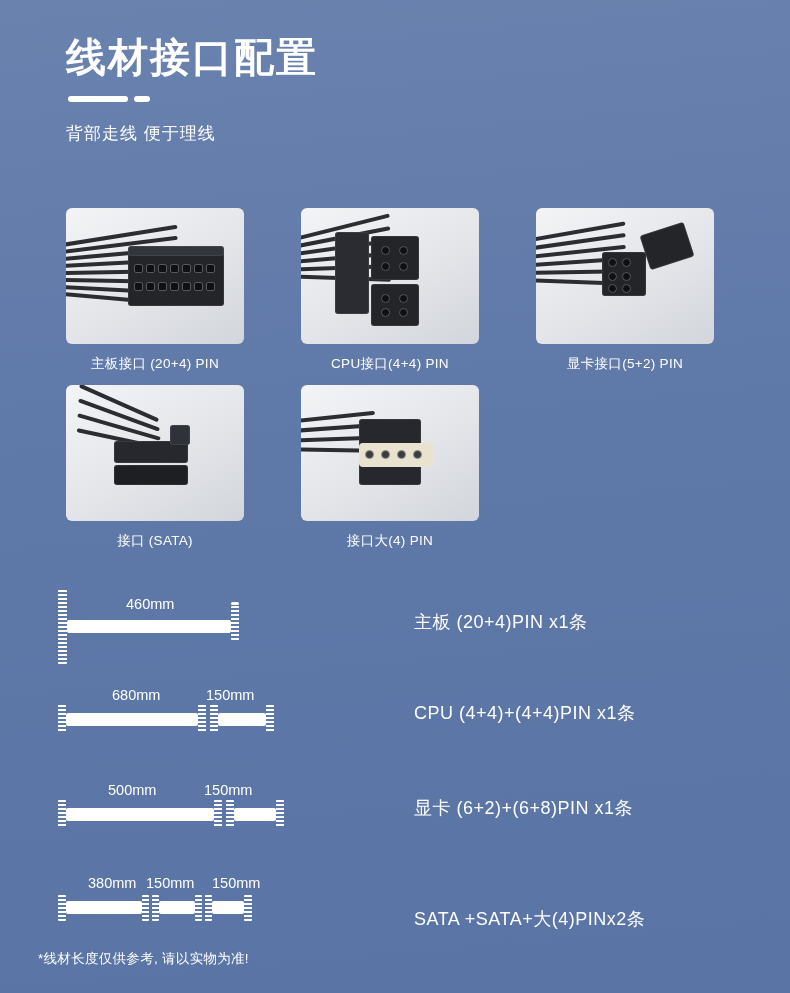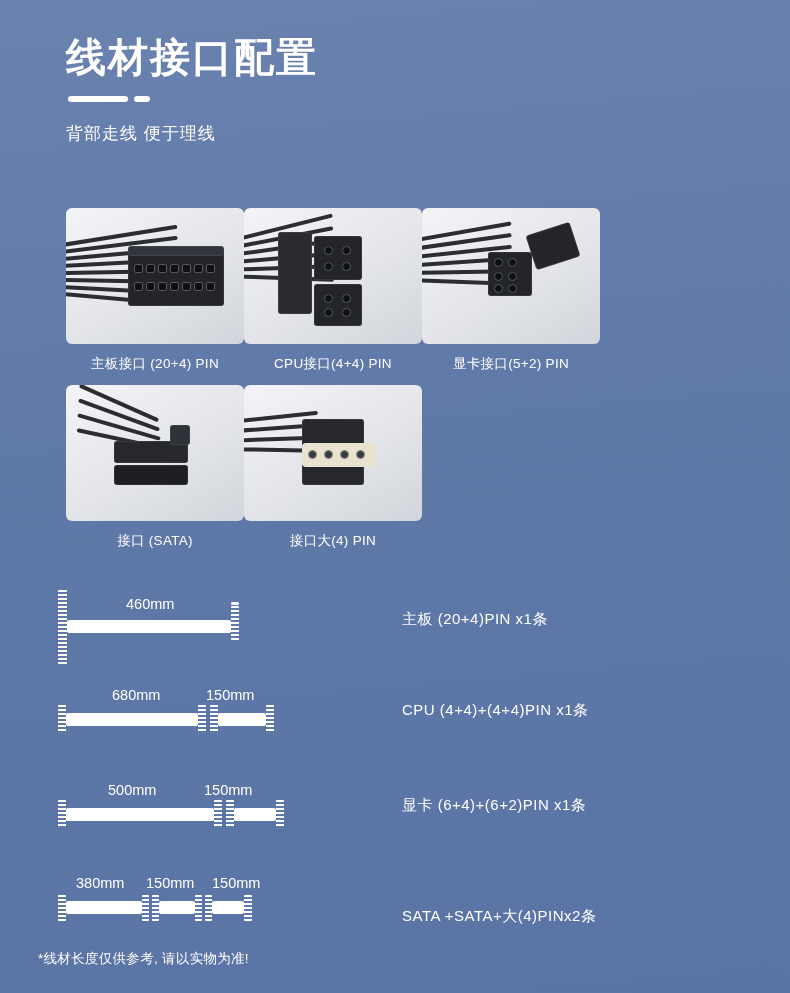--- a/index.html
+++ b/index.html
@@ -56,20 +56,21 @@
 
   
   .cards {
     position: absolute;
     left: 66px;
     top: 208px;
     width: 660px;
   }
   .card-row {
     display: flex;
+    gap: 57px;
     margin-bottom: 12px;
   }
   .card {
     width: 178px;
   }
   .photo {
     width: 178px;
     height: 136px;
     border-radius: 6px;
     position: relative;
@@ -148,24 +149,25 @@
     border-radius: 1px;
   }
   .len-label {
     position: absolute;
     font-size: 14.5px;
     color: #ffffff;
     white-space: nowrap;
   }
   .len-desc {
     position: absolute;
-    font-size: 15px;
+    font-size: 18px;
     color: #ffffff;
     white-space: nowrap;
     letter-spacing: .5px;
+    margin-left: 12px;
   }
 
   .footnote {
     position: absolute;
     left: 38px;
     top: 950px;
     font-size: 13.5px;
     color: #ffffff;
     letter-spacing: .3px;
   }
@@ -330,34 +332,34 @@
 
     <div class="len-row">
       <div class="conn-lines" style="left:4px;top:32px;width:8px;height:28px;"></div>
       <div class="cable-bar" style="left:12px;top:40px;width:148px;"></div>
       <div class="conn-lines" style="left:160px;top:32px;width:8px;height:28px;"></div>
       <div class="conn-lines" style="left:172px;top:32px;width:8px;height:28px;"></div>
       <div class="cable-bar" style="left:180px;top:40px;width:42px;"></div>
       <div class="conn-lines" style="left:222px;top:32px;width:8px;height:28px;"></div>
       <div class="len-label" style="left:54px;top:14px;">500mm</div>
       <div class="len-label" style="left:150px;top:14px;">150mm</div>
-      <div class="len-desc" style="left:348px;top:28px;">显卡 (6+4)+(6+2)PIN x1条</div>
+      <div class="len-desc" style="left:348px;top:28px;">显卡 (6+2)+(6+8)PIN x1条</div>
     </div>
 
     <div class="len-row">
       <div class="conn-lines" style="left:4px;top:32px;width:8px;height:26px;"></div>
       <div class="cable-bar" style="left:12px;top:38px;width:76px;"></div>
       <div class="conn-lines" style="left:88px;top:32px;width:7px;height:26px;"></div>
       <div class="conn-lines" style="left:98px;top:32px;width:7px;height:26px;"></div>
       <div class="cable-bar" style="left:105px;top:38px;width:36px;"></div>
       <div class="conn-lines" style="left:141px;top:32px;width:7px;height:26px;"></div>
       <div class="conn-lines" style="left:151px;top:32px;width:7px;height:26px;"></div>
       <div class="cable-bar" style="left:158px;top:38px;width:32px;"></div>
       <div class="conn-lines" style="left:190px;top:32px;width:8px;height:26px;"></div>
-      <div class="len-label" style="left:22px;top:12px;">380mm</div>
+      <div class="len-label" style="left:34px;top:12px;">380mm</div>
       <div class="len-label" style="left:92px;top:12px;">150mm</div>
       <div class="len-label" style="left:158px;top:12px;">150mm</div>
       <div class="len-desc" style="left:348px;top:44px;">SATA +SATA+大(4)PINx2条</div>
     </div>
 
   </div>
 
   <div class="footnote">*线材长度仅供参考, 请以实物为准!</div>
 
 </div>

